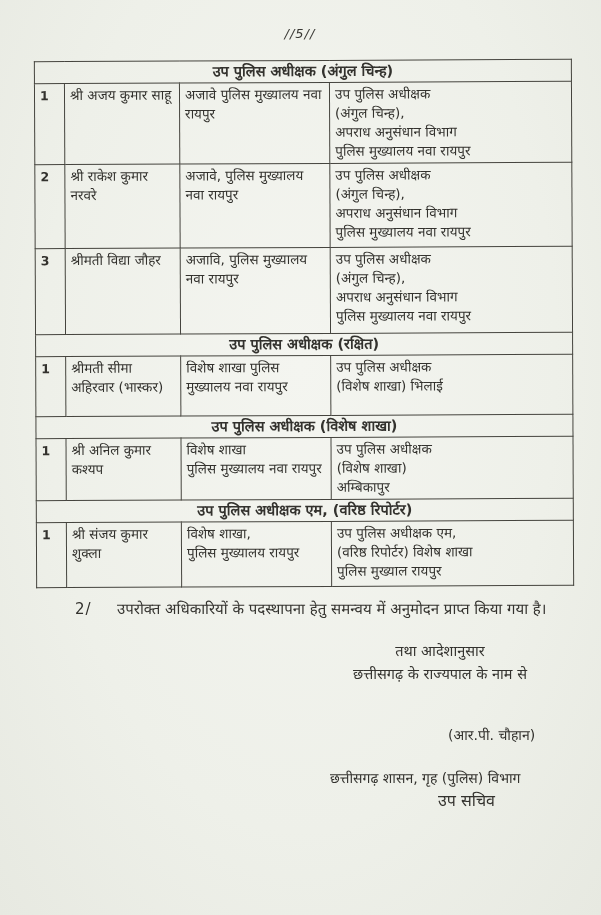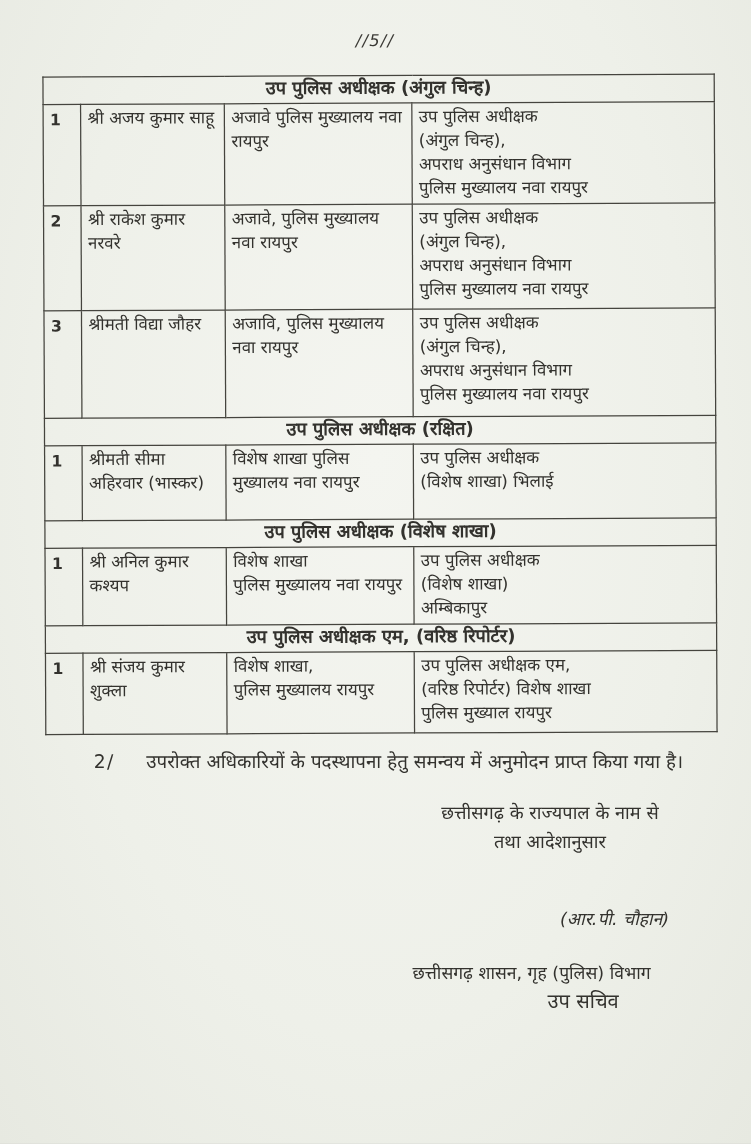--- a/index.html
+++ b/index.html
@@ -92,21 +92,20 @@
     line-height: 17px;
     color: #3a3935;
     white-space: pre-line;
   }
   .sig-name {
     position: absolute;
     top: 725px;
     left: 448px;
     font-size: 14px;
     color: #33322e;
-    font-style: italic;
   }
   .sig-title {
     position: absolute;
     top: 789px;
     left: 438px;
     font-size: 16px;
     color: #33322e;
   }
   .sig-dept {
     position: absolute;
@@ -200,22 +199,22 @@
 पुलिस मुख्याल रायपुर</td>
       </tr>
     </tbody>
   </table>
 
   <div class="note-line">
     <span class="idx">2/</span><span>उपरोक्त अधिकारियों के पदस्थापना हेतु समन्वय में अनुमोदन प्राप्त किया गया है।</span>
   </div>
 
   <div class="sig-onbehalf">
+    <div>तथा आदेशानुसार</div>
     <div>छत्तीसगढ़ के राज्यपाल के नाम से</div>
-    <div>तथा आदेशानुसार</div>
   </div>
 
 
   <div class="sig-name">(आर.पी. चौहान)</div>
   <div class="sig-title">उप सचिव</div>
   <div class="sig-dept">छत्तीसगढ़ शासन, गृह (पुलिस) विभाग</div>
 
 </div>
 
 </body></html>

